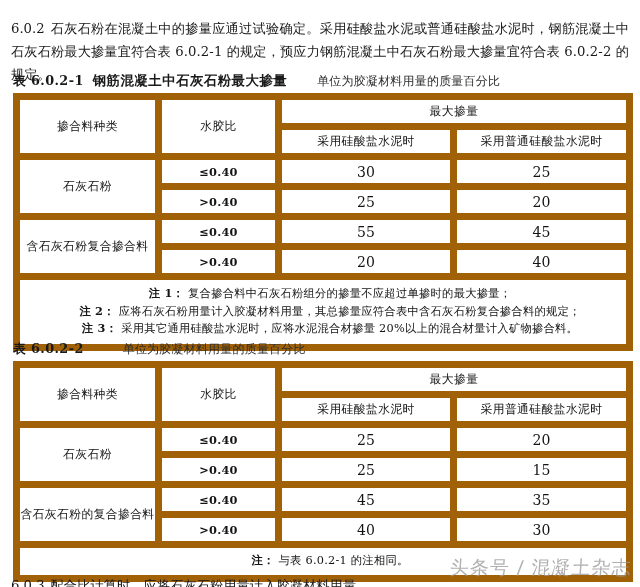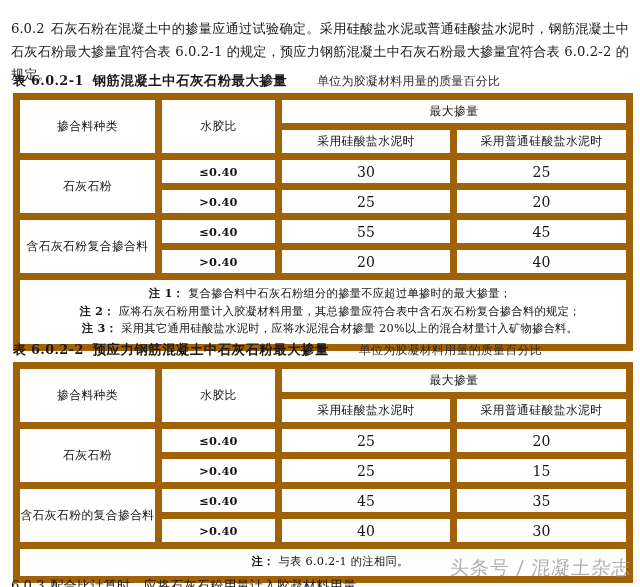--- a/index.html
+++ b/index.html
@@ -240,21 +240,20 @@
             </div>
           </td>
         </tr>
       </tbody>
     </table>
   </div>
 
   <div class="table-block" id="table-block-2">
     <div class="table-caption">
       <span class="caption-label">表 6.0.2-2</span>
-      <span class="caption-title">预应力钢筋混凝土中石灰石粉最大掺量</span>
       <span class="caption-unit">单位为胶凝材料用量的质量百分比</span>
     </div>
 
     <table class="spec">
       <colgroup>
         <col class="c-kind">
           <col class="c-ratio">
           <col class="c-a">
           <col class="c-b">
       </colgroup>

